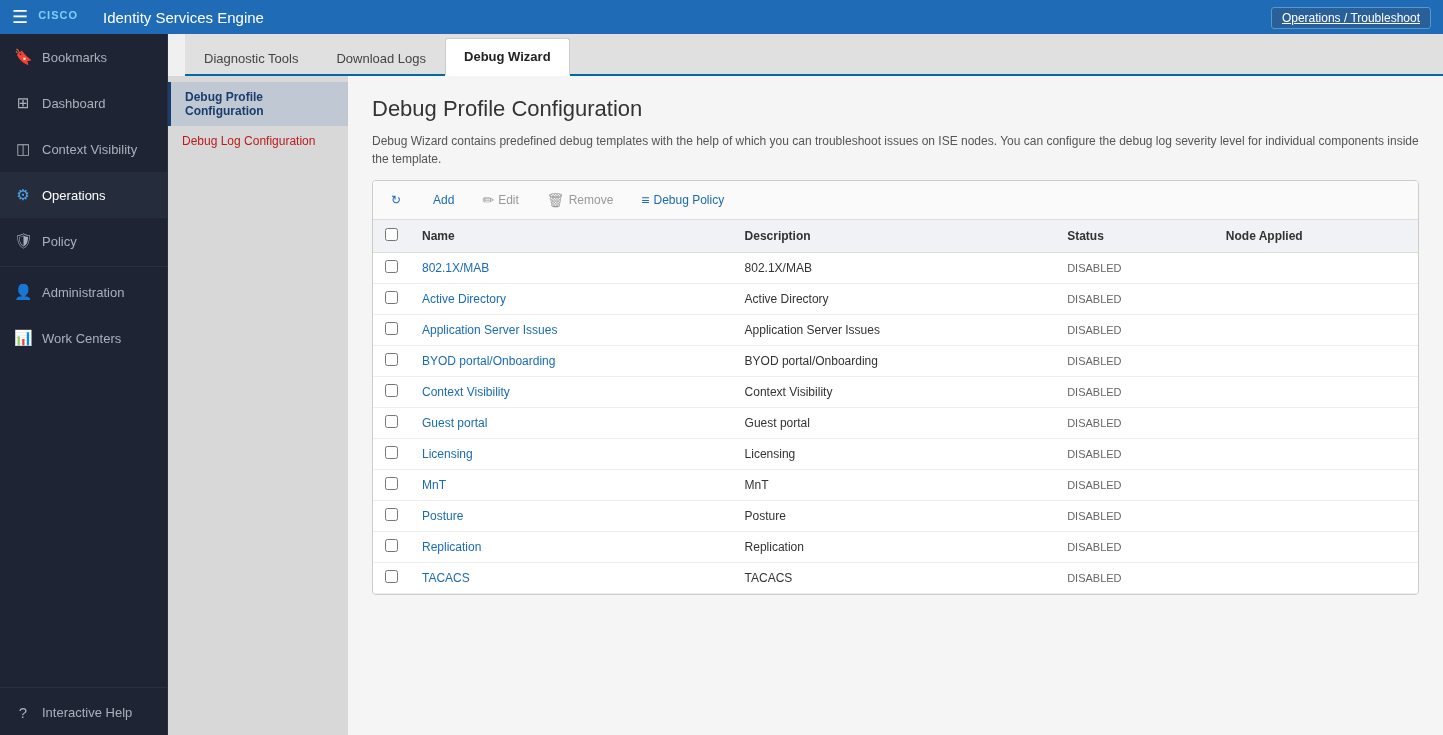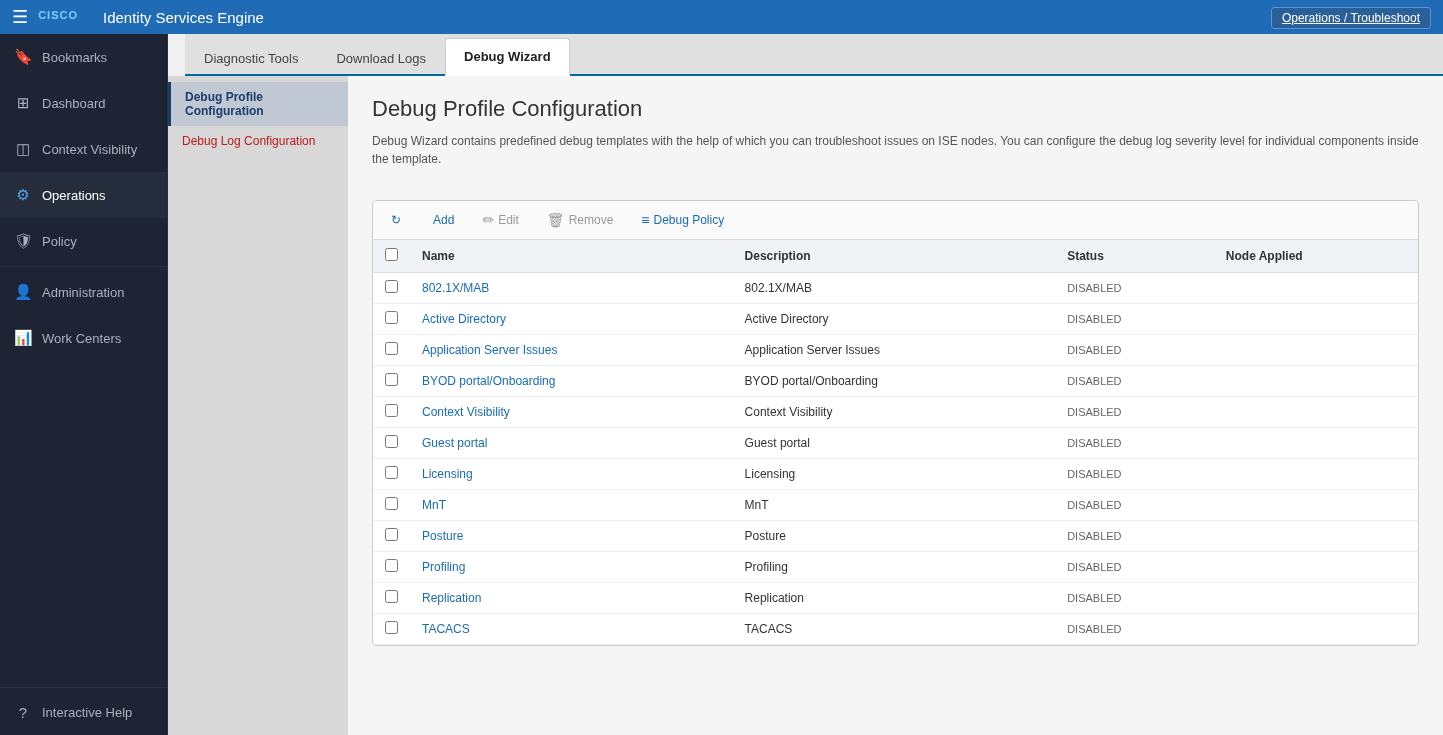--- a/index.html
+++ b/index.html
@@ -169,21 +169,21 @@
 
     .page-title {
       font-size: 22px;
       font-weight: normal;
       color: #333;
       margin-bottom: 10px;
     }
     .page-description {
       font-size: 12px;
       color: #555;
-      margin-bottom: 32px;
+      margin-bottom: 12px;
       line-height: 1.5;
     }
 
     
     .table-card {
       background: white;
       border: 1px solid #ccc;
       border-radius: 4px;
       overflow: hidden;
     }
@@ -434,29 +434,20 @@
     </td>
     <td class="link-cell">Posture</td>
     <td>Posture</td>
     <td class="status-disabled">DISABLED</td>
     <td></td>
   </tr>
                 <tr>
     <td class="checkbox-cell">
       <input type="checkbox" style="">
     </td>
-    <td class="link-cell">Profiling</td>
-    <td>Profiling</td>
-    <td class="status-disabled">DISABLED</td>
-    <td></td>
-  </tr>
-                <tr>
-    <td class="checkbox-cell">
-      <input type="checkbox" style="">
-    </td>
     <td class="link-cell">Replication</td>
     <td>Replication</td>
     <td class="status-disabled">DISABLED</td>
     <td></td>
   </tr>
                 <tr>
     <td class="checkbox-cell">
       <input type="checkbox" style="">
     </td>
     <td class="link-cell">TACACS</td>

